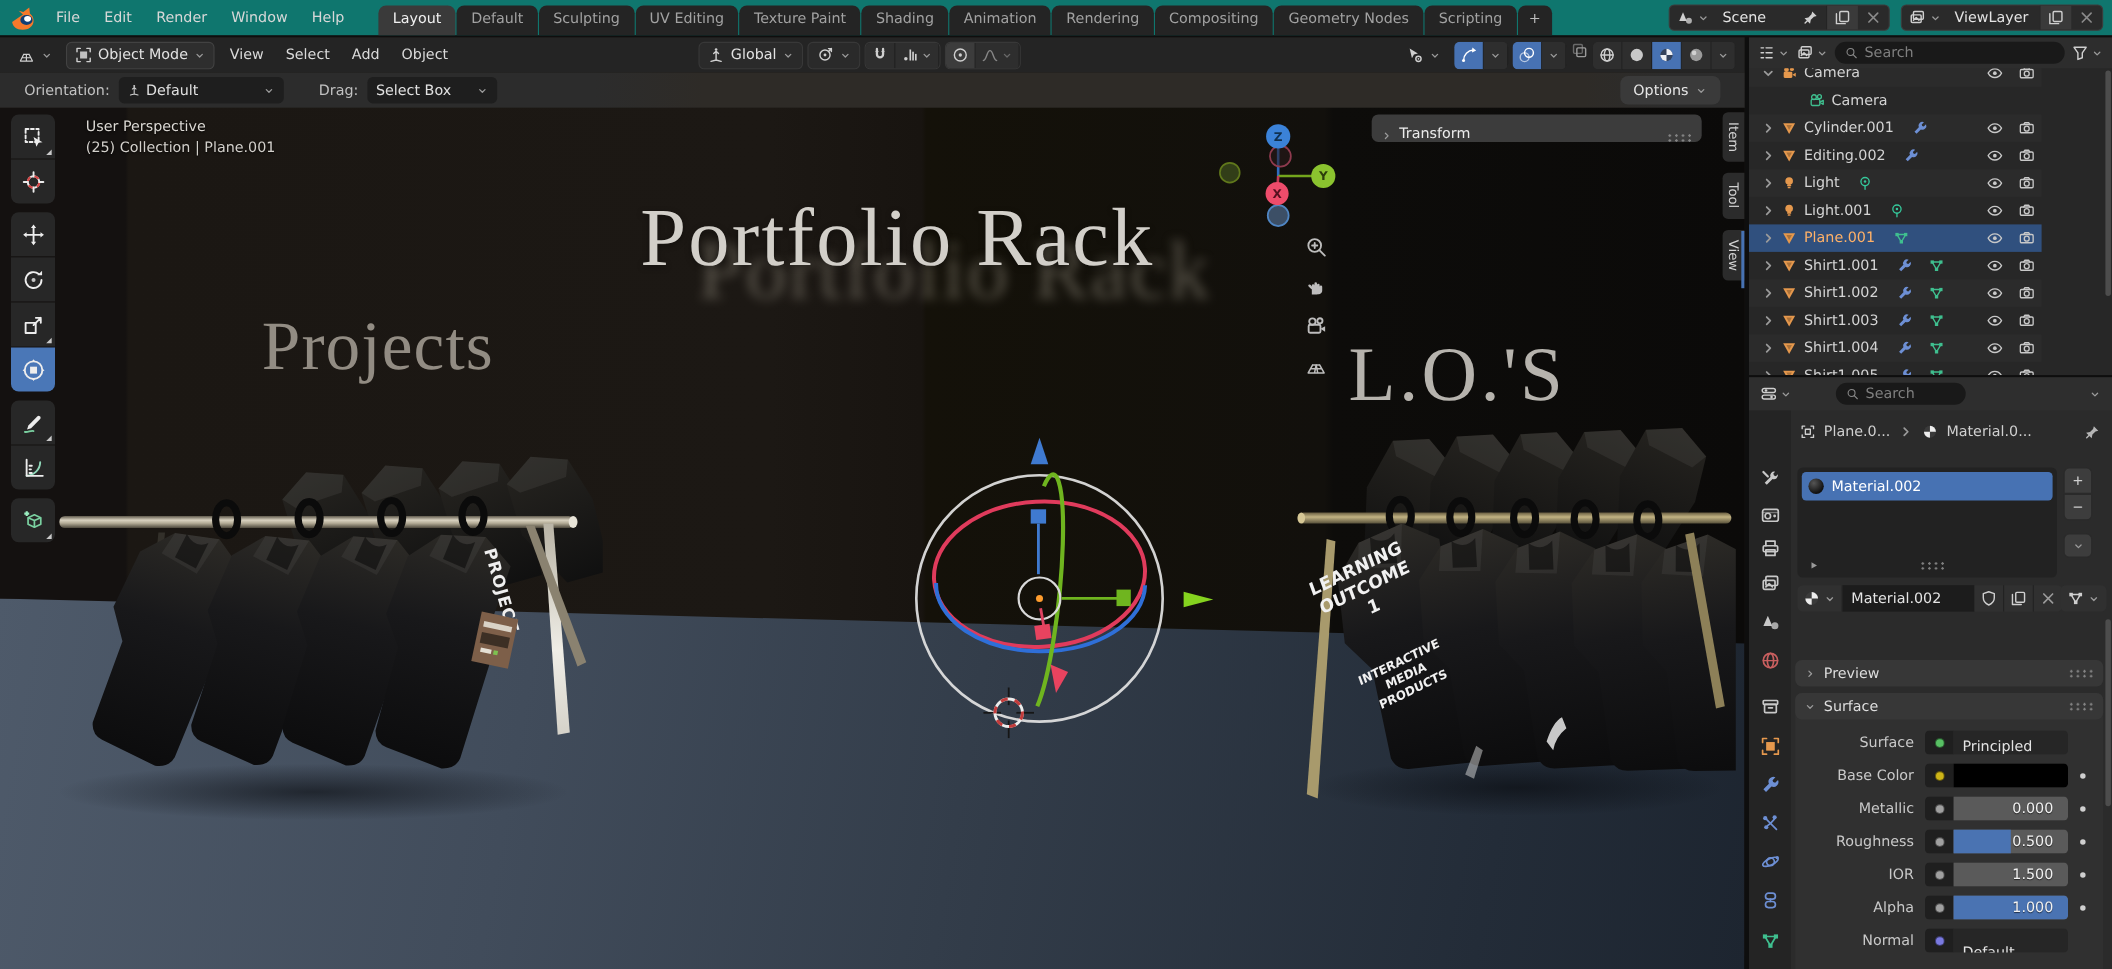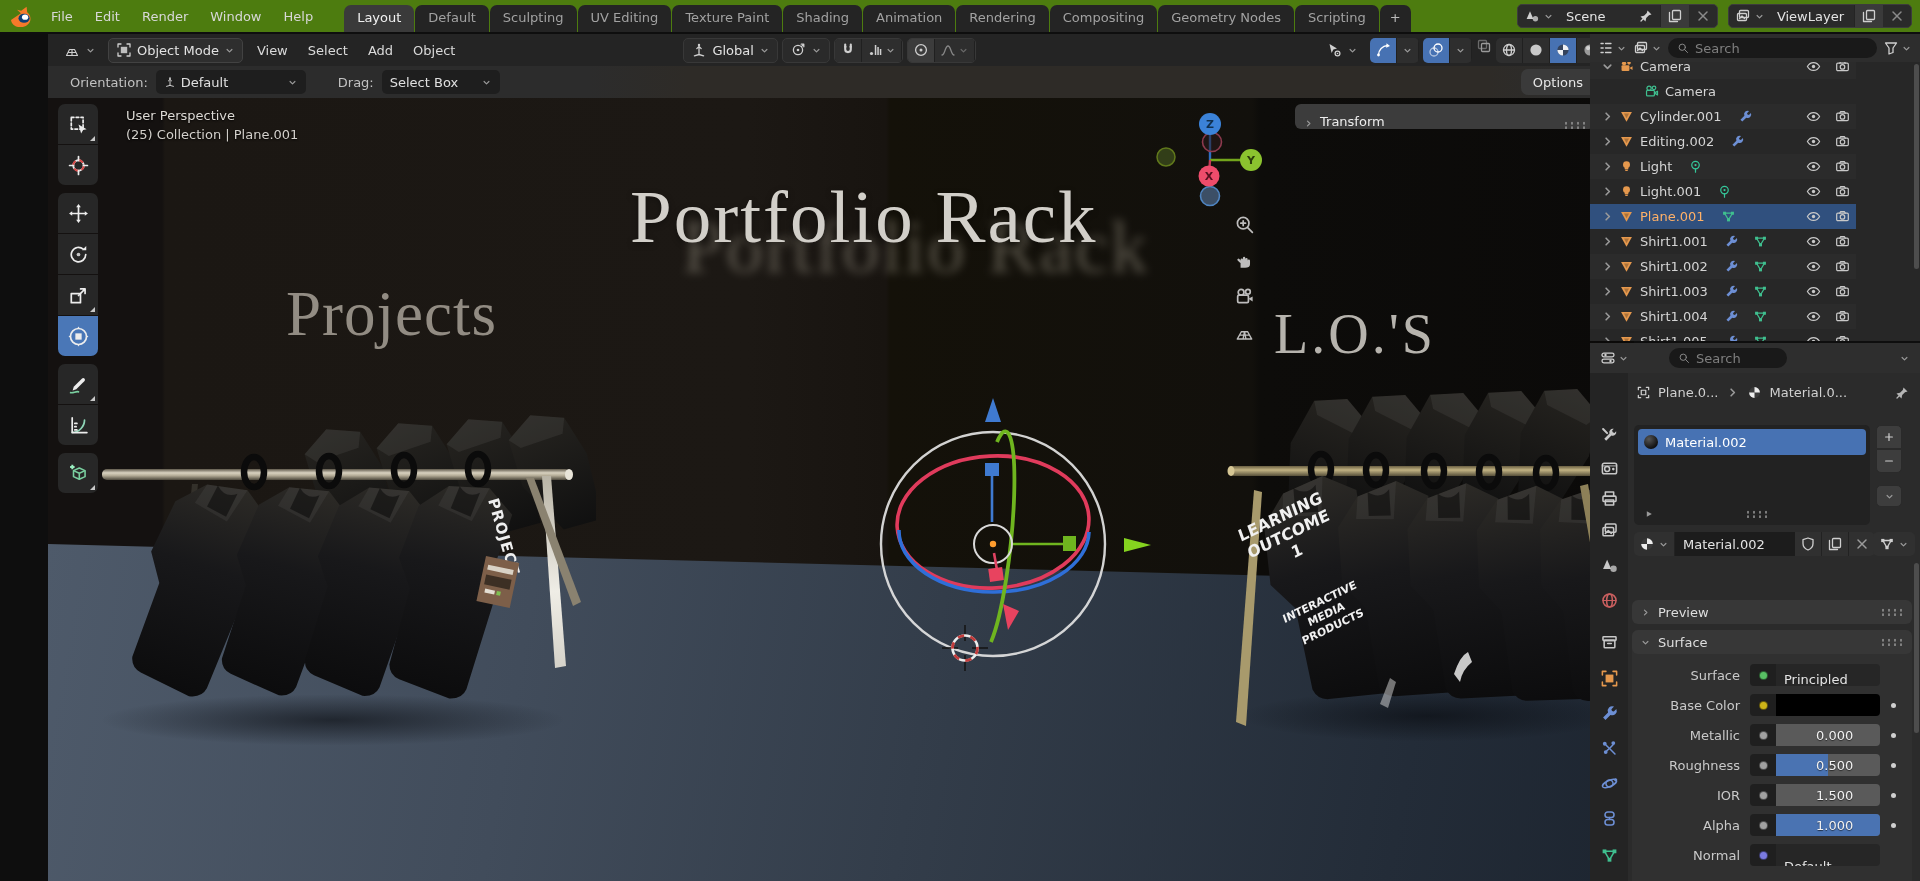--- a/index.html
+++ b/index.html
@@ -8,35 +8,35 @@
     -webkit-font-smoothing:antialiased; }
   .abs { position:absolute; }
   .i { display:inline-flex; width:16px; height:16px; flex:none; color:#cfcfcf; }
   .i svg { width:100%; height:100%; display:block; }
   .i-sm { width:12px; height:12px; }
   .i-xs { width:10px; height:10px; }
   .chev { width:11px; height:11px; color:#9a9a9a; }
   .grip { width:24px; height:8px; background-image:radial-gradient(circle,#969696 1px,transparent 1.3px); background-size:6px 4.5px; background-position:0 0; opacity:.8; }
 
   
-  #topbar { position:absolute; left:0; top:0; width:1920px; height:32px; background:#4d7c0f; display:flex; align-items:center; padding:16px 8px; gap:2px; }
+  #topbar { position:absolute; left:0; top:0; width:1920px; height:32px; background:#0f766e; display:flex; align-items:center; padding:16px 8px; gap:2px; }
   #tb-logo { width:30px; height:20px; display:flex; align-items:center; justify-content:center; }
   .tb-menu { padding:4px 11px; color:#d8d8d8; border-radius:4px; }
   #tb-tabs { display:flex; align-items:flex-end; gap:1px; margin-left:18px; height:32px; }
   .tb-tab { padding:5px 13px 6px; height:27px; background:#242424; color:#a2a2a2; border-radius:7px 7px 0 0; margin-top:5px; white-space:nowrap; }
   .tb-tab.active { background:#3a3a3a; color:#f1f1f1; }
   .tb-tab.add { background:#242424; color:#bbb; padding:5px 10px 6px; }
   .tb-right { margin-left:auto; display:flex; gap:10px; align-items:center; }
   .id-widget { display:flex; align-items:center; height:24px; background:#2a2a2a; border:1px solid #3c3c3c; border-radius:5px; overflow:hidden; }
   .id-widget .seg { display:flex; align-items:center; gap:3px; padding:0 6px; height:100%; }
   .id-widget .seg.btn { background:#3a3a3a; border-left:1px solid #242424; }
   .id-widget .name { padding:0 10px 0 6px; color:#e3e3e3; min-width:72px; }
 
   
-  #viewport { position:absolute; left:0; top:34px; width:1586px; height:835px; background:#1b1714;margin-left:48px; }
+  #viewport { position:absolute; left:0; top:34px; width:1586px; height:835px; background:#1b1714; }
   #outliner { position:absolute; left:1590px; top:34px; width:330px; height:307px; background:#272727; overflow:hidden; }
   #props    { position:absolute; left:1590px; top:343px; width:330px; height:538px; background:#2b2b2b; overflow:hidden; }
 
   
   #vp-row2 { position:absolute; left:0; top:0; width:1586px; height:32px; background:#242424; display:flex; align-items:center; padding:0 8px; gap:4px; }
   #vp-row3 { position:absolute; left:0; top:32px; width:1586px; height:32px; display:flex; align-items:center; padding:0 22px; gap:8px;
      background:linear-gradient(90deg,#2c2c2c 0,#2c2c2c 540px,#2e2b27 640px,#2e2b27 1440px,#2c2c2c 1520px); }
   .hdr-widget { display:flex; align-items:center; gap:5px; height:25px; padding:0 7px; background:#2e2e2e; border:1px solid #424242; border-radius:5px; color:#e2e2e2; white-space:nowrap; }
   .hdr-widget.flat { background:transparent; border-color:transparent; }
   .hdr-menu { padding:4px 10px; color:#dadada; }
@@ -53,21 +53,21 @@
   #vp-canvas { position:absolute; left:0; top:64px; width:1586px; height:783px; overflow:hidden;
     background:linear-gradient(90deg,#141110 0,#141110 114px,#1b1713 117px,#1c1814 700px,#181410 838px,#141109 842px,#12100c 1204px,#0d0c0a 1212px,#0b0a09 100%); }
   #floor { position:absolute; left:0; top:440px; width:1586px; height:343px;
     background:linear-gradient(100deg,#4e5a6a 0%,#414c5b 30%,#333d4a 55%,#232c38 85%,#1d2530 100%);
     clip-path:polygon(0 6px,100% 47px,100% 100%,0 100%); }
   .rack-shadow { position:absolute; height:52px; background:radial-gradient(ellipse at center,rgba(8,10,14,.6) 0%,rgba(8,10,14,0) 70%); }
   .title { position:absolute; font-family:"Liberation Serif","DejaVu Serif",serif; white-space:nowrap; }
   #title-ghost { left:634px; top:106px; font-size:75px; color:#8a8476; filter:blur(5px); opacity:.55; letter-spacing:2px; }
   #title-main { left:582px; top:76px; font-size:75px; color:#d2cfc9; letter-spacing:2px; text-shadow:0 2px 6px rgba(0,0,0,.35); }
   #title-left { left:238px; top:180px; font-size:63px; color:#928c83; letter-spacing:1px; }
-  #title-right { left:1226px; top:204px; font-size:56px; color:#b6b3ad; letter-spacing:3px; }
+  #title-right { left:1226px; top:204px; font-size:70px; color:#b6b3ad; letter-spacing:3px; }
   #vp-text { position:absolute; left:78px; top:8px; line-height:19px; color:#dcd9d4; text-shadow:0 1px 2px rgba(0,0,0,.8); }
   #vp-text .l2 { color:#d3d0cb; }
 
   
   #toolshelf { position:absolute; left:10px; top:6px; display:flex; flex-direction:column; width:40px; }
   .tool-gap { height:7px; }
   .tool-btn { position:relative; width:40px; height:40px; background:rgba(41,41,41,.92); display:flex; align-items:center; justify-content:center; margin-bottom:1px; }
   .tool-btn .i { width:21px; height:21px; color:#ededed; }
   .tool-btn.grp-top { border-radius:7px 7px 0 0; }
   .tool-btn.grp-bot { border-radius:0 0 7px 7px; }
@@ -134,21 +134,21 @@
   #surface-panel { position:absolute; left:4px; top:257px; width:280px; height:251px; background:#303030; border-radius:6px 6px 0 0; }
   #surface-rows { position:absolute; left:0; top:30px; width:280px; }
   .prow { display:flex; align-items:center; height:30px; }
   .prow .plabel { width:118px; text-align:right; padding-right:10px; color:#c9c9c9; }
   .prow .pwidget { width:130px; height:22px; display:flex; border-radius:4px; overflow:hidden; }
   .prow .chipdot { width:26px; background:#1f1f1f; display:flex; align-items:center; justify-content:center; flex:none; }
   .chipdot .dot { width:9px; height:9px; border-radius:50%; border:1px solid rgba(0,0,0,.5); }
   .pwidget .rest { flex:1; position:relative; background:#262626; display:flex; align-items:center; }
   .pwidget .rest.track { background:#5a5a5a; }
   .pwidget .fill { position:absolute; left:0; top:0; bottom:0; background:#4a73b2; }
-  .pwidget .vtext { position:relative; width:100%; color:#f2f2f2; text-shadow:0 1px 1px rgba(0,0,0,.6);padding-left:40px; }
+  .pwidget .vtext { position:relative; width:100%; text-align:center; color:#f2f2f2; text-shadow:0 1px 1px rgba(0,0,0,.6);padding-left:40px; }
   .pwidget .btext { padding-left:8px; color:#e3e3e3;margin-top:23px; }
   .prow .adot { width:26px; display:flex; align-items:center; justify-content:center; }
   .adot span { width:5px; height:5px; border-radius:50%; background:#cfcfcf; }
   #prop-scroll { position:absolute; right:1px; top:220px; width:5px; height:170px; background:#4d4d4d; border-radius:3px; }
   text { font-family:"DejaVu Sans","Liberation Sans",sans-serif; }
 </style>
 </head>
 <body>
 
 <div id="topbar">

